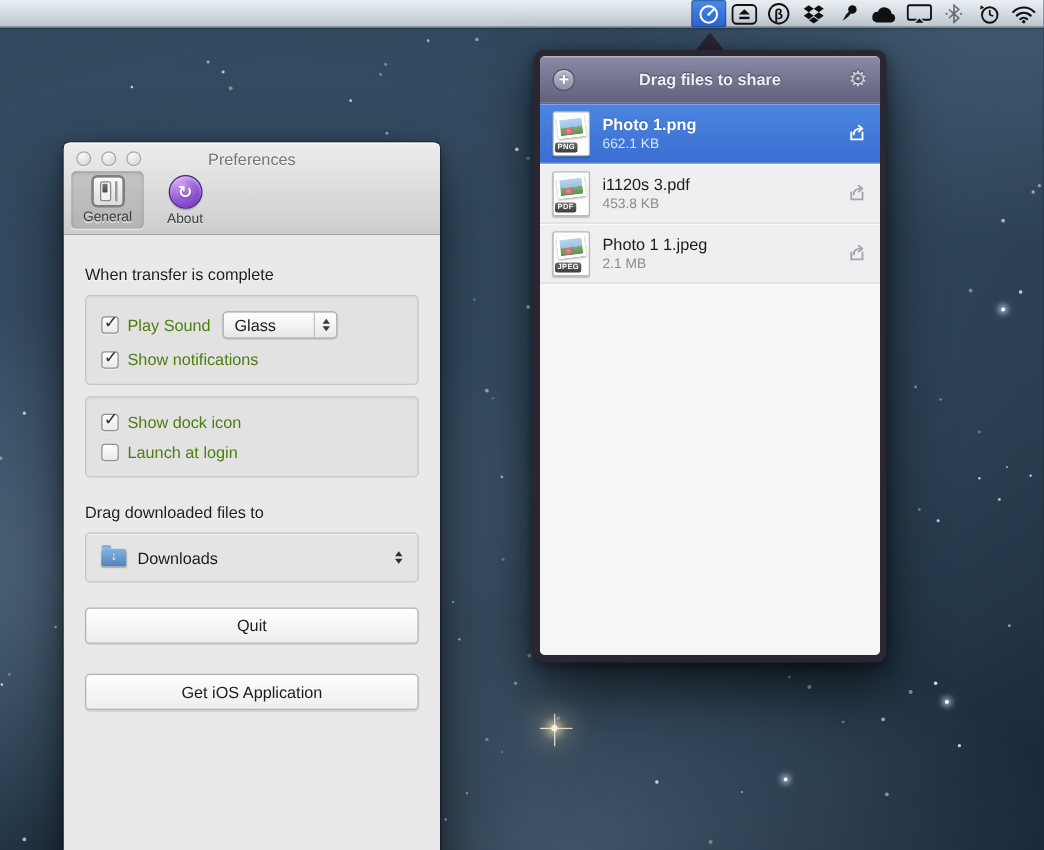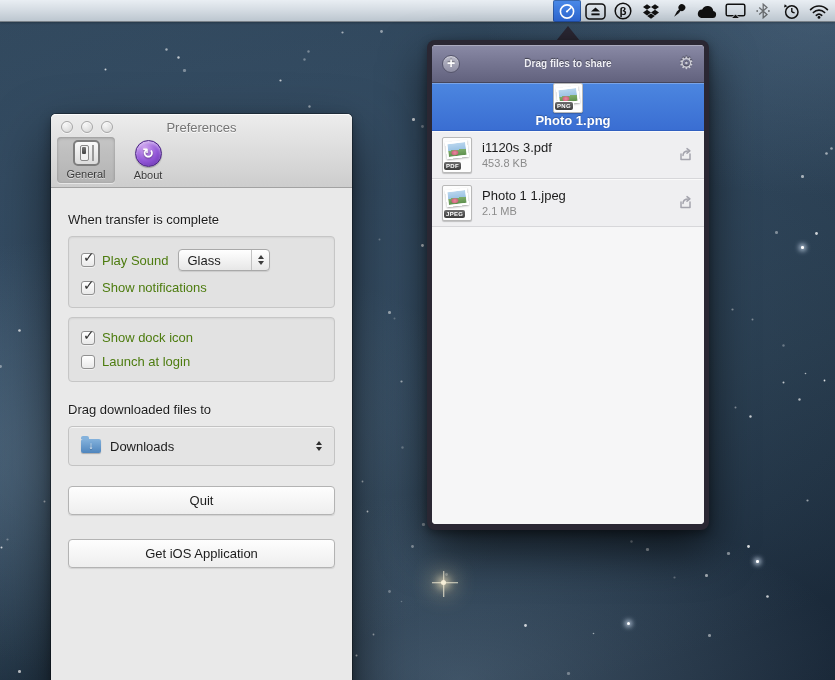--- a/index.html
+++ b/index.html
@@ -44,33 +44,33 @@
     border-bottom:15px solid #2a2733; }
   .pop-frame { position:relative; margin-top:15px; height:490px; background:#2a2733;
     border-radius:8px; padding:5px 5px 6px 5px;
     box-shadow:0 20px 45px rgba(0,0,0,.65), 0 3px 10px rgba(0,0,0,.4); }
   .pop-inner { height:100%; border-radius:4px; overflow:hidden; display:flex; flex-direction:column;
     background:#f6f6f7; }
   .pop-header { height:38px; flex:0 0 38px; position:relative;
     background:linear-gradient(#8a8aa6 0%,#757591 50%,#62627e 100%);
     box-shadow:inset 0 1px 0 rgba(255,255,255,.28); border-bottom:1px solid #46465a;
     display:flex; align-items:center; justify-content:center; }
-  .pop-title { font-size:10px; font-weight:bold; color:#efeff5; text-shadow:0 -1px 1px rgba(0,0,0,.5); }
+  .pop-title { font-size:13px; font-weight:bold; color:#efeff5; text-shadow:0 -1px 1px rgba(0,0,0,.5); }
   .add-btn { position:absolute; left:10px; top:10px; width:18px; height:18px; border-radius:50%;
     background:linear-gradient(#bcbcca,#8e8ea4); border:1px solid #55556c;
     color:#fff; font-size:14px; font-weight:bold; line-height:15px; text-align:center;
     text-shadow:0 -1px 1px rgba(0,0,0,.4); box-shadow:inset 0 1px 0 rgba(255,255,255,.4); }
   .gear-btn { position:absolute; right:10px; top:8px; font-size:17px; line-height:22px;
     color:#cdcdd6; text-shadow:0 -1px 1px rgba(0,0,0,.45); }
 
   .file-row { height:48px; flex:0 0 48px; display:flex; align-items:center; padding:0 10px;
     background:#efeff1; border-bottom:1px solid #d7d7da;
     box-shadow:inset 0 1px 0 rgba(255,255,255,.65); }
   .file-row.selected { background:linear-gradient(#4c86e0,#3a6ed2); border-bottom:1px solid #305fc0;
-    box-shadow:inset 0 1px 0 rgba(255,255,255,.25);flex-direction:column; }
+    box-shadow:inset 0 1px 0 rgba(255,255,255,.25); }
   .file-meta { margin-left:10px; flex:1; min-width:0; }
   .file-name { font-size:13px; color:#1b1b1b; }
   .file-size { font-size:11px; color:#8b8b8b; margin-top:2px; }
   .selected .file-name { color:#fff; font-weight:bold; text-shadow:0 -1px 1px rgba(0,0,0,.25); }
   .selected .file-size { color:#d6e2f9; }
   .share-btn { color:#a4a4ad; display:flex; }
   .selected .share-btn { color:#fff; }
   .pop-empty { flex:1; background:#f6f6f7; }
 
   .doc-icon { width:30px; height:36px; background:#fdfdfd; border:1px solid #b9b9b9; border-radius:2px;

